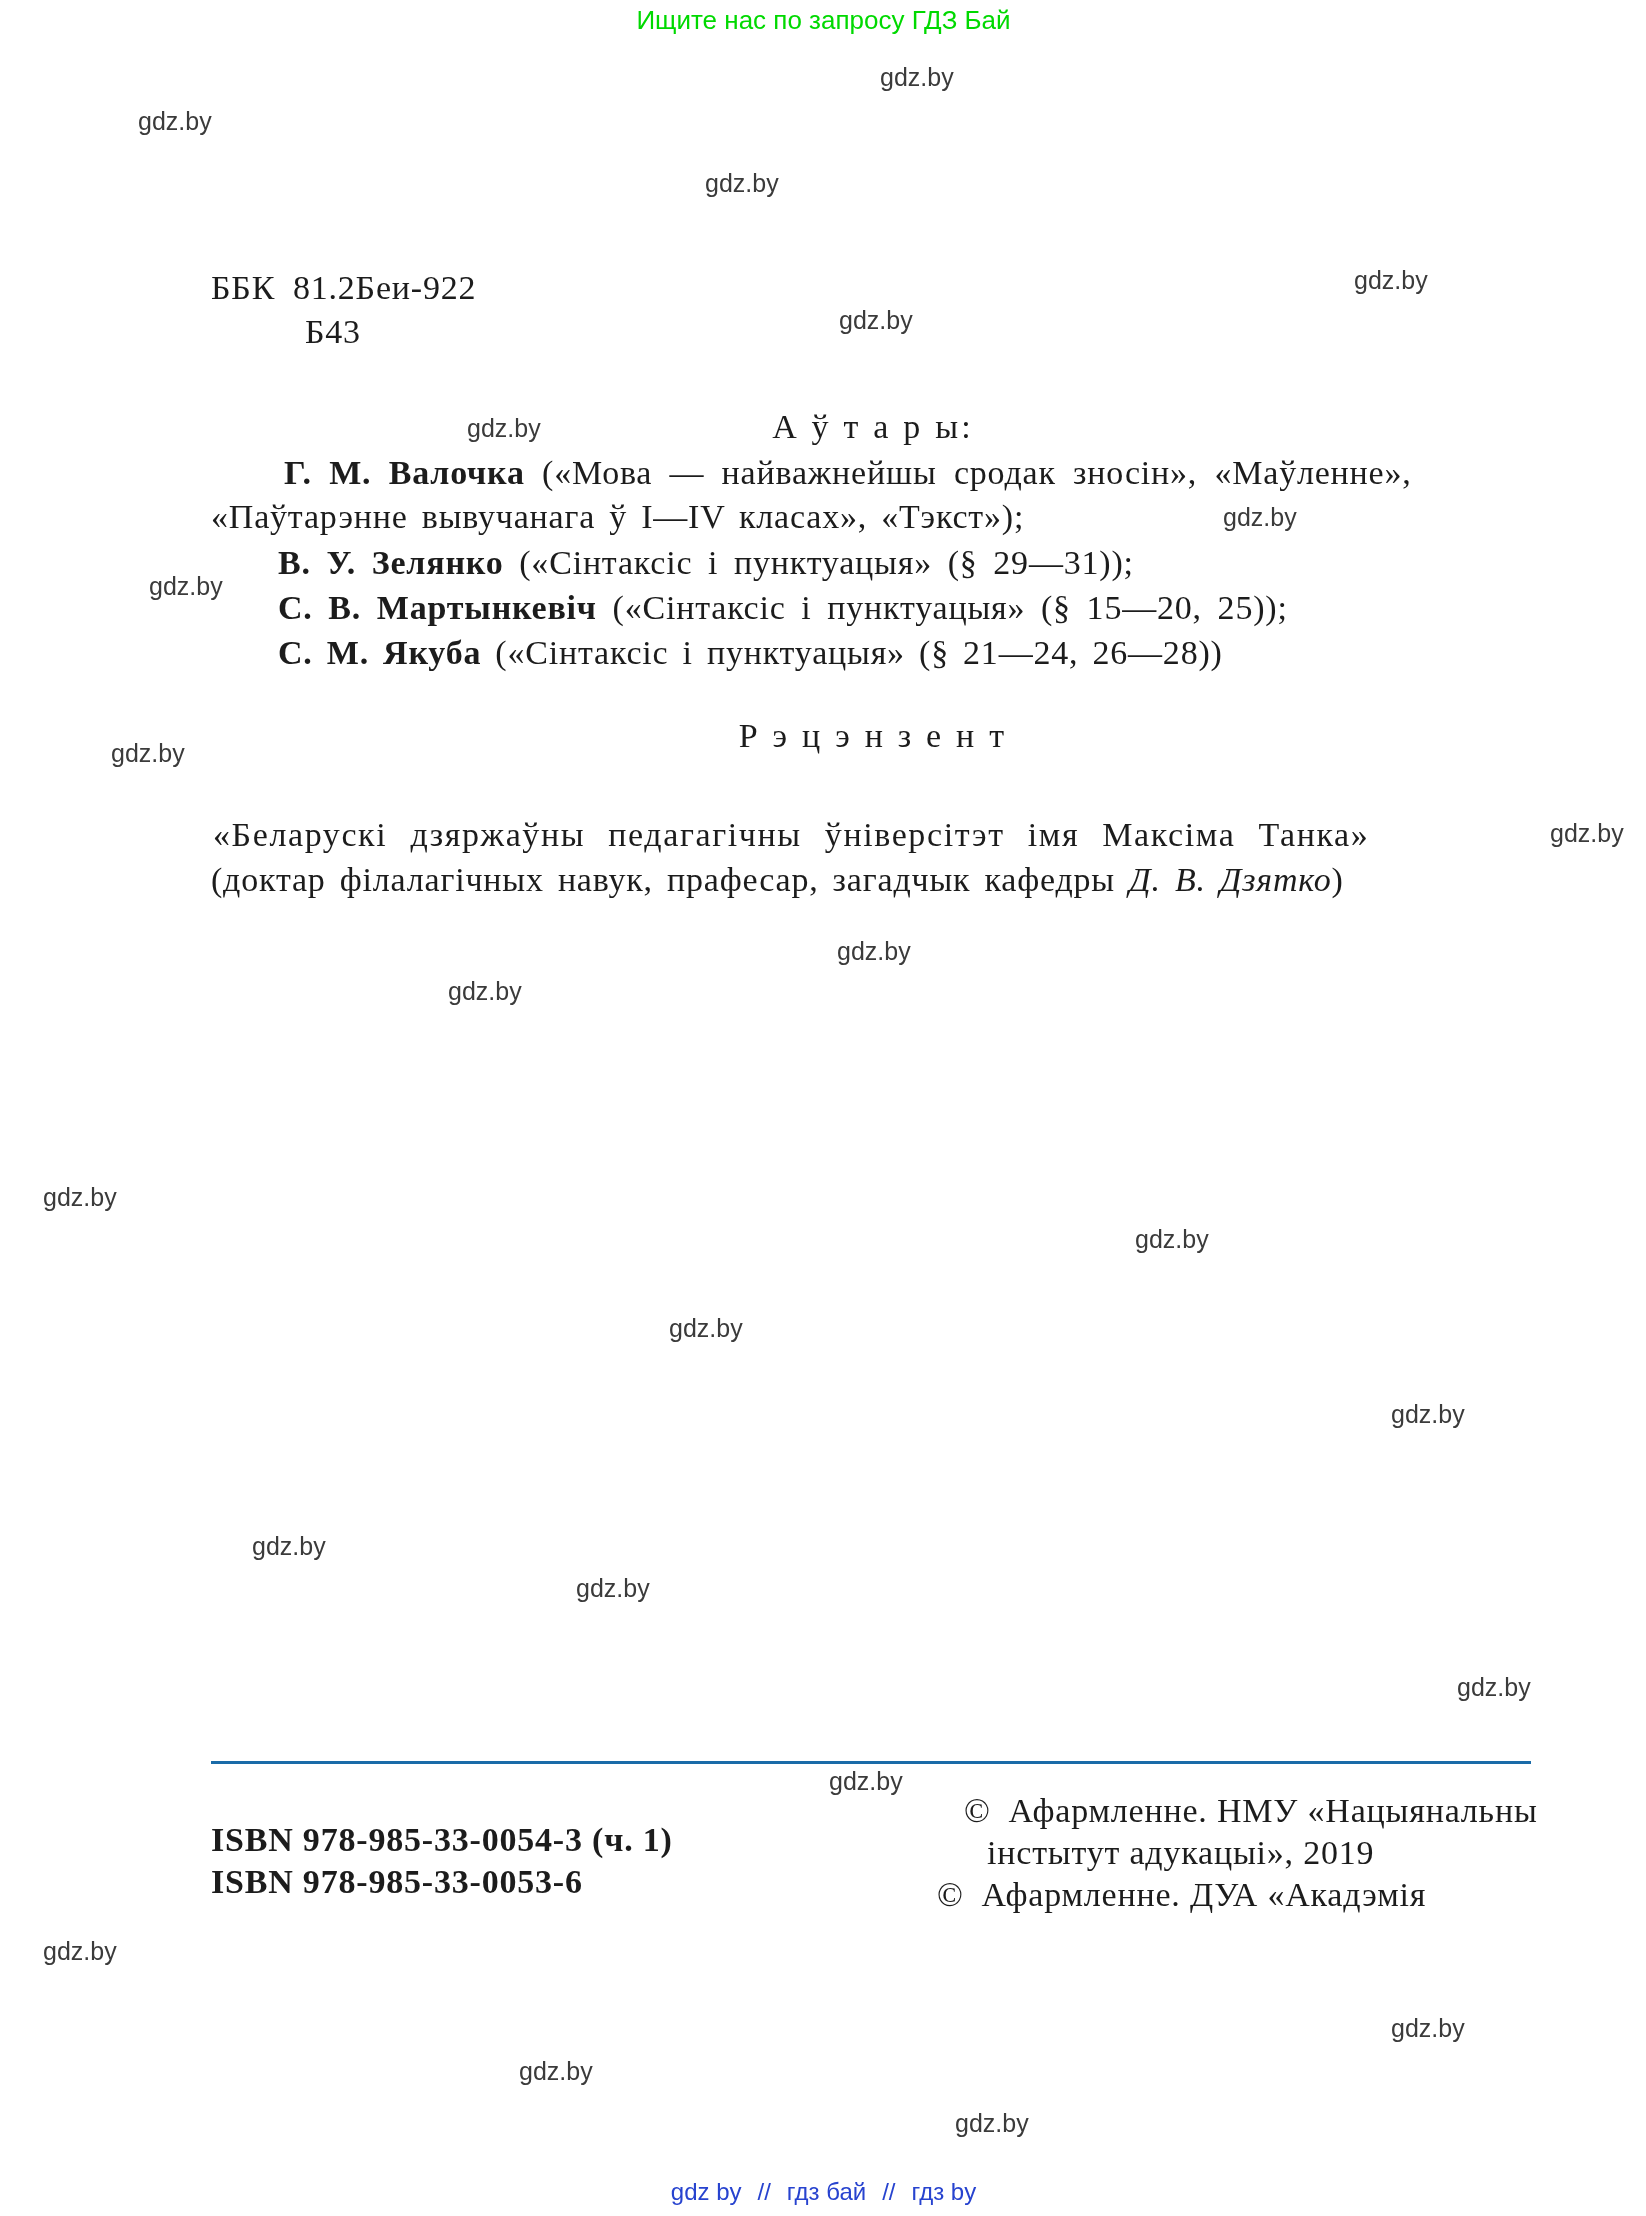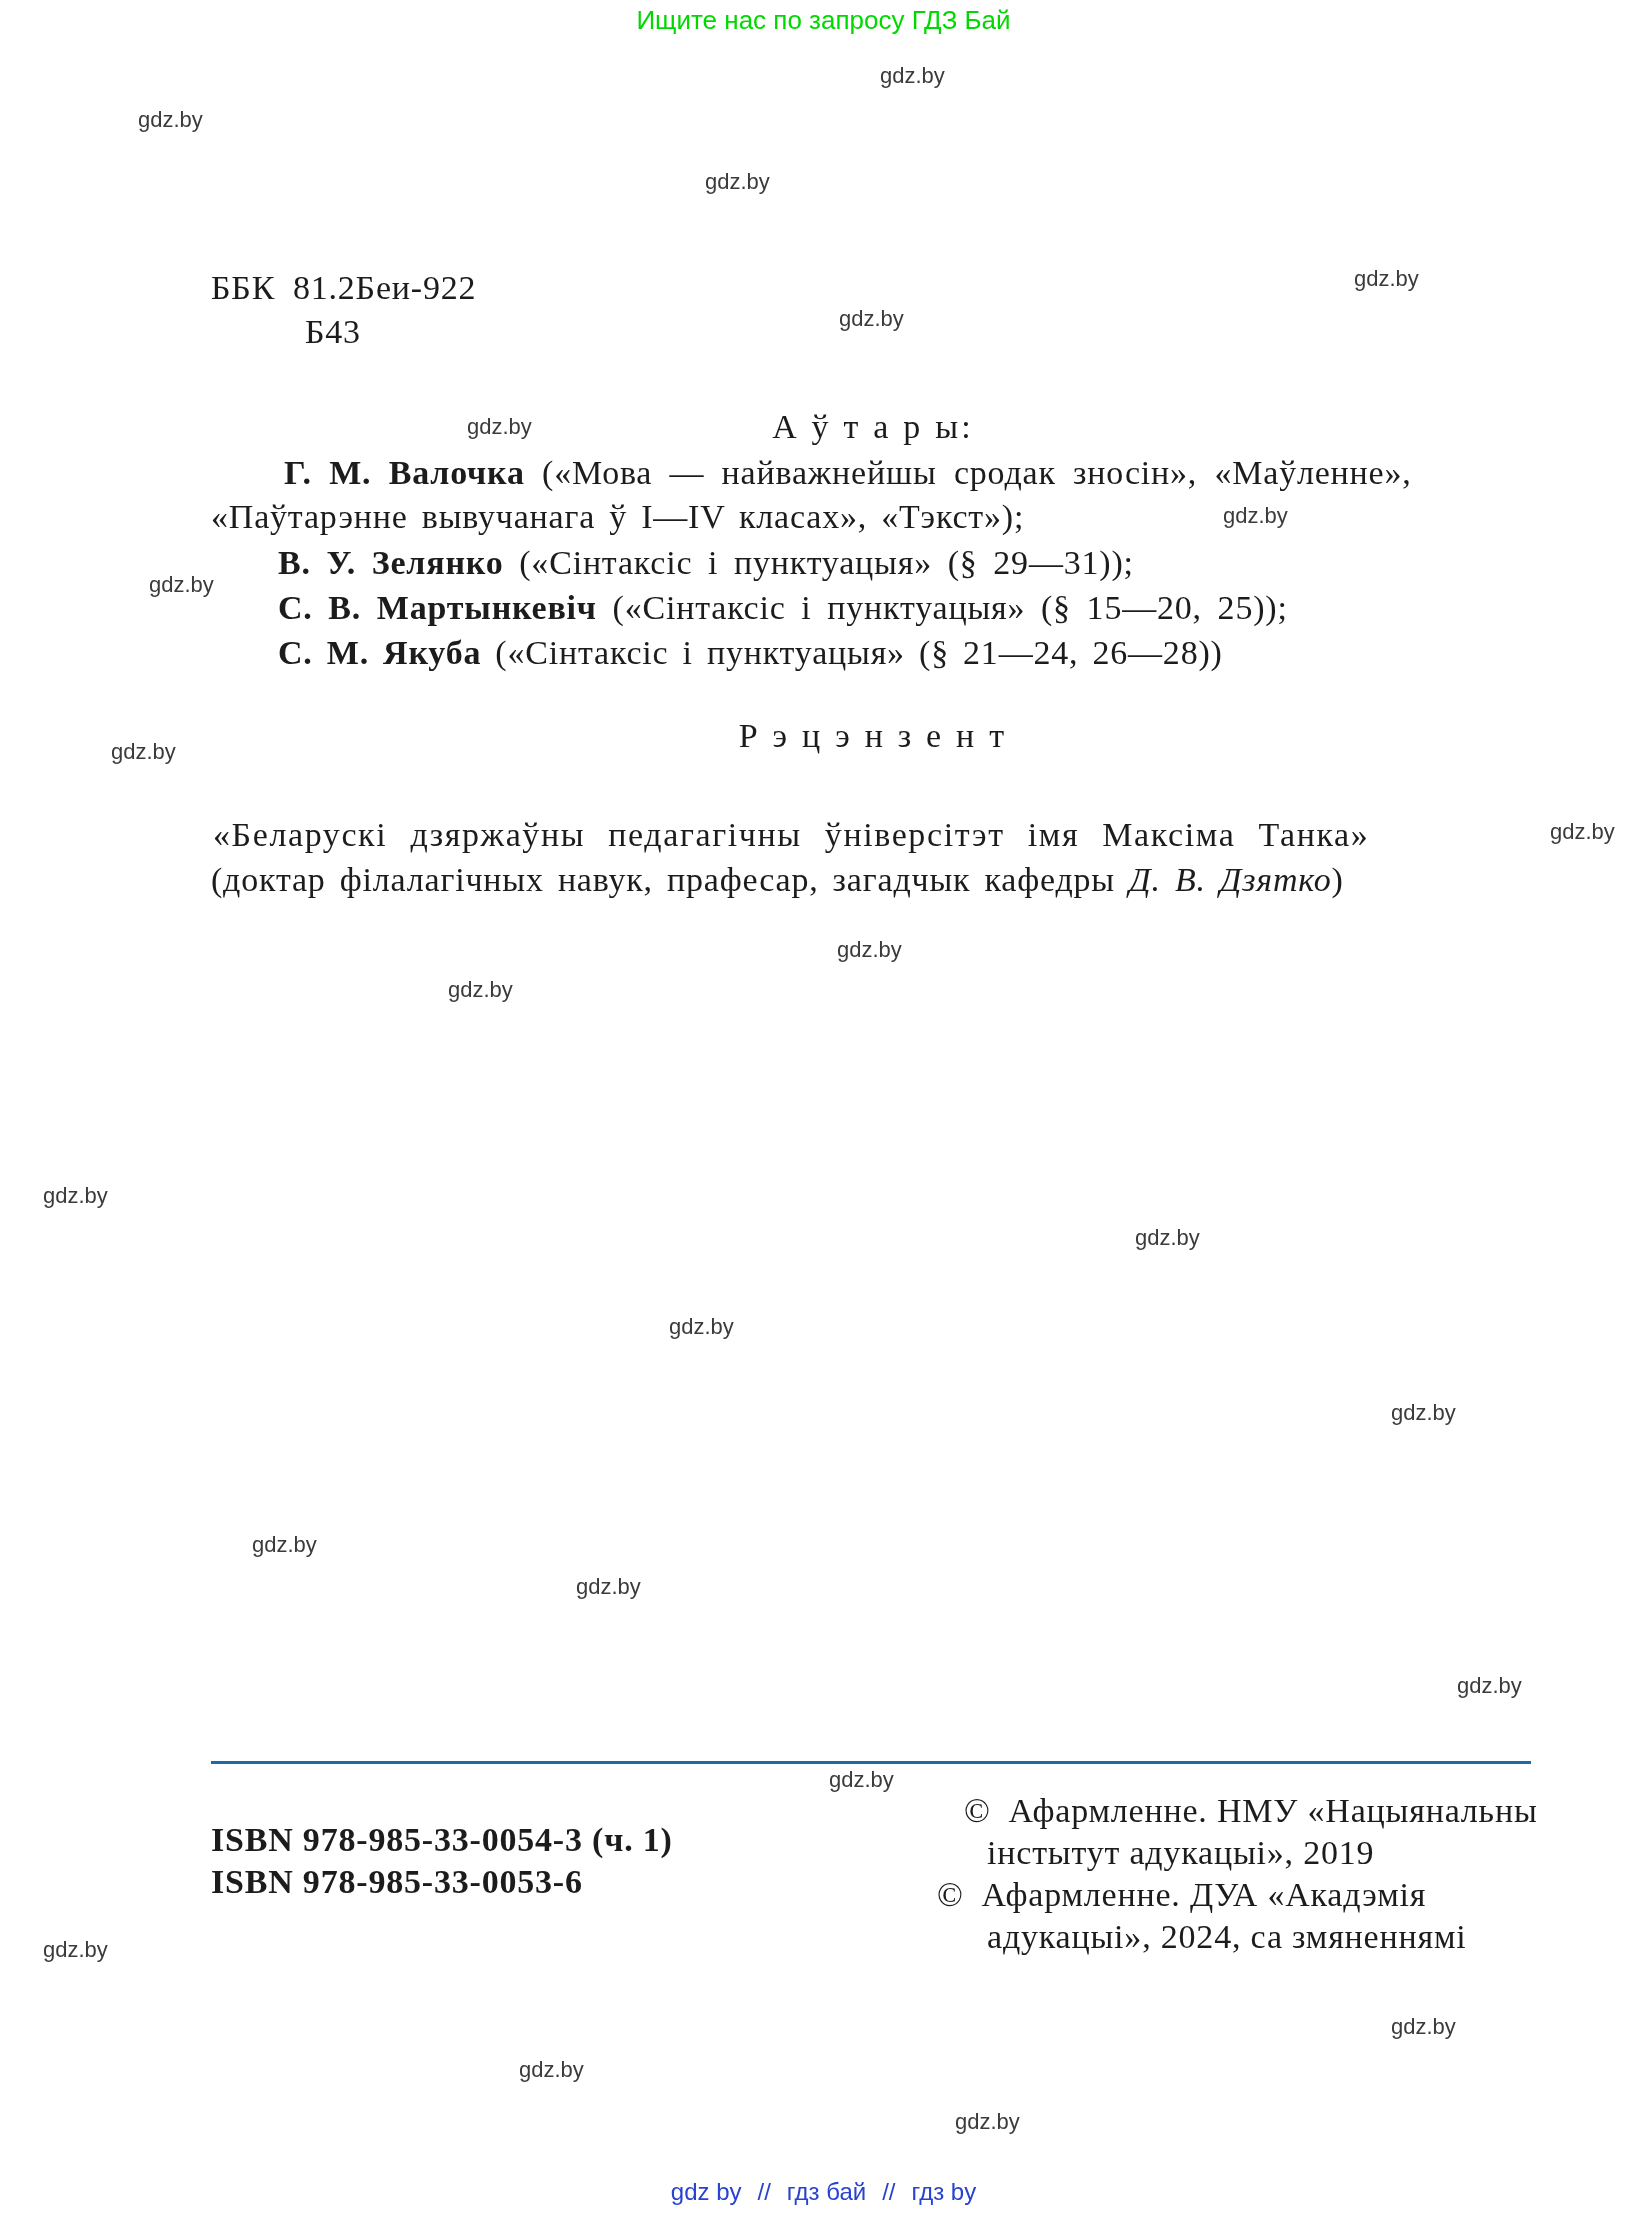--- a/index.html
+++ b/index.html
@@ -3,21 +3,21 @@
 <meta charset="utf-8">
 <style>
   html,body{margin:0;padding:0;background:#ffffff;}
   .page{position:relative;width:1647px;height:2216px;background:#ffffff;overflow:hidden;
         font-family:"Liberation Serif", serif;}
   .serif{position:absolute;font-family:"Liberation Serif",serif;font-size:34px;color:var(--text);
          white-space:nowrap;letter-spacing:0.8px;}
   .bold{font-weight:700;margin-top:29px;}
   .center{left:211px;width:1324px;text-align:center;}
   .spaced{letter-spacing:3.2px;}
-  .wm{position:absolute;font-family:"Liberation Sans",sans-serif;font-size:22px;
+  .wm{position:absolute;font-family:"Liberation Sans",sans-serif;font-size:25px;
       color:var(--wm);white-space:nowrap;}
   .banner{position:absolute;left:0;top:4.8px;width:100%;text-align:center;
           font-family:"Liberation Sans",sans-serif;font-size:26px;color:var(--green);}
   .rule{position:absolute;left:211px;top:1761px;width:1320px;height:3.2px;background:var(--rule);}
   .footer{position:absolute;left:0;top:2178px;width:100%;text-align:center;
           font-family:"Liberation Sans",sans-serif;font-size:24px;color:var(--link);}
   .footer span{margin:0 8px;}
 </style>
 </head>
 <body>
@@ -66,18 +66,17 @@
   <div class="serif" style="left:211px;top:861px;word-spacing:4.8px"><span>(доктар філалагічных навук, прафесар, загадчык кафедры </span><span style="font-style: italic;">Д. В. Дзятко</span><span>)</span></div>
 
   <div class="rule"></div>
 
   <div class="serif bold" style="left:211px;top:1792px">ISBN 978-985-33-0054-3 (ч. 1)</div>
   <div class="serif bold" style="left:211px;top:1834px">ISBN 978-985-33-0053-6</div>
 
   <div class="serif" style="left:964px;top:1792px">© Афармленне. НМУ «Нацыянальны</div>
   <div class="serif" style="left:987px;top:1834px">інстытут адукацыі», 2019</div>
   <div class="serif" style="left:937px;top:1876px">© Афармленне. ДУА «Акадэмія</div>
-  <div class="serif" style="left:987px;top:1918px">адукацыі», 2024, са змяненнямі</div>
 
   <div class="footer"><span>gdz by</span><span>//</span><span>гдз бай</span><span>//</span><span>гдз by</span></div>
 
 </div>
 
 
 </body></html>

